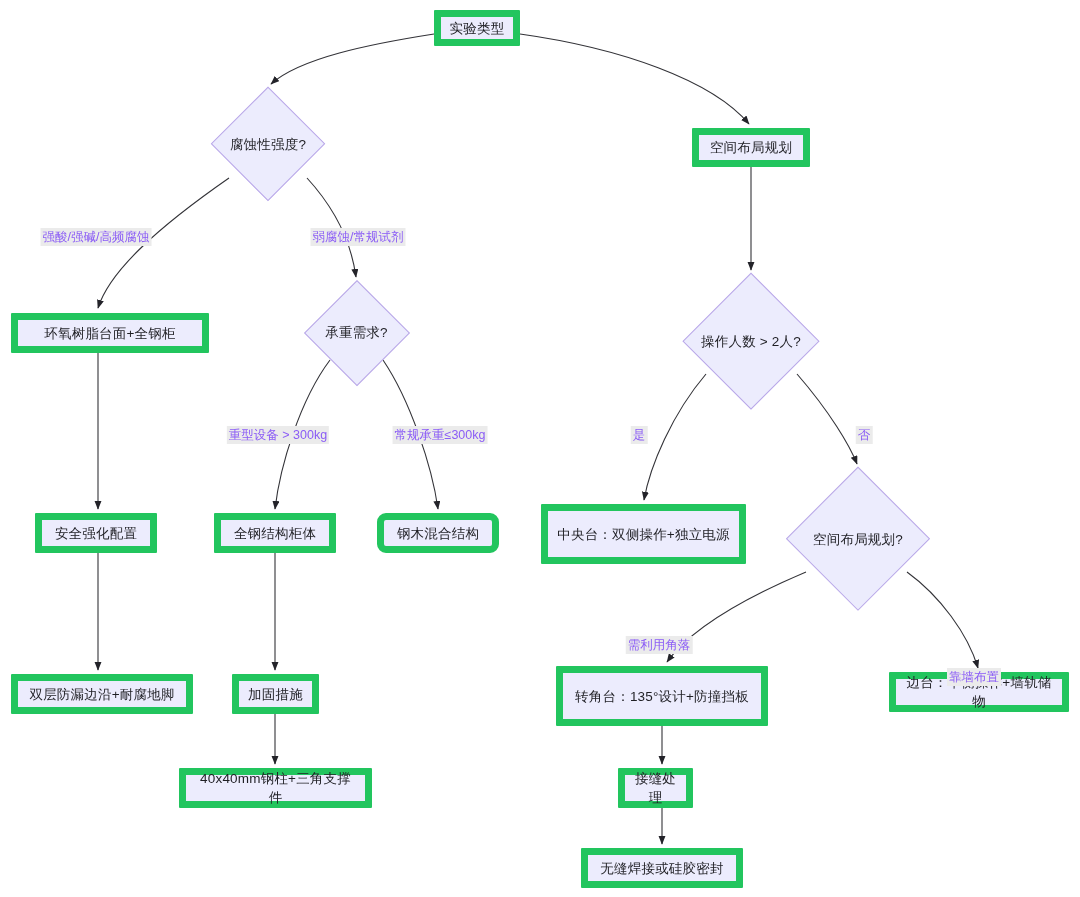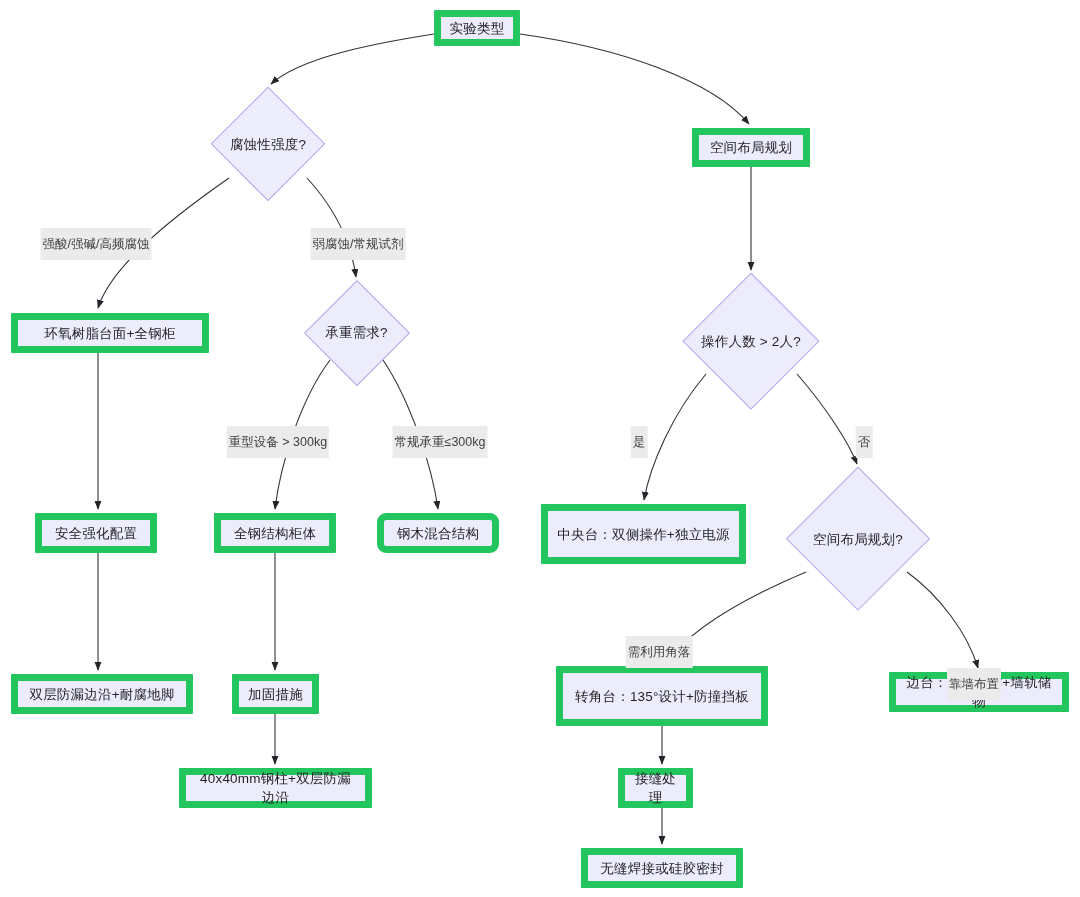--- a/index.html
+++ b/index.html
@@ -64,24 +64,24 @@
     border: 1px solid #b9a7e8;
   }
   .diamond-label {
     position: relative;
     z-index: 2;
     white-space: nowrap;
   }
   .edge-label {
     position: absolute;
     background: #ebebeb;
-    color: #404040;
+    color: #8b5cf6;
     font-size: 12.5px;
     line-height: 16px;
-    padding: 8px 2px;
+    padding: 1px 2px;
     white-space: nowrap;
     transform: translateX(-50%);
   }
 </style>
 </head>
 <body>
 
 <div id="canvas">
 
   <svg class="edges" viewBox="0 0 1080 897">
@@ -163,21 +163,21 @@
       <div class="node rect" style="left: 232px; top: 674px; width: 87px; height: 40px;">
         <span>加固措施</span>
       </div>
       <div class="node rect" style="left: 556px; top: 666px; width: 212px; height: 60px;">
         <span>转角台：135°设计+防撞挡板</span>
       </div>
       <div class="node rect" style="left: 889px; top: 672px; width: 180px; height: 40px;">
         <span>边台：单侧操作+墙轨储物</span>
       </div>
       <div class="node rect" style="left: 179px; top: 768px; width: 193px; height: 40px;">
-        <span>40x40mm钢柱+双层防漏边沿</span>
+        <span>40x40mm钢柱+三角支撑件</span>
       </div>
       <div class="node rect" style="left: 618px; top: 768px; width: 75px; height: 40px;">
         <span>接缝处理</span>
       </div>
       <div class="node rect" style="left: 581px; top: 848px; width: 162px; height: 40px;">
         <span>无缝焊接或硅胶密封</span>
       </div>
     </div>
   <div id="labels-layer">
       <div class="edge-label" style="left: 96px; top: 228px;">强酸/强碱/高频腐蚀</div>

